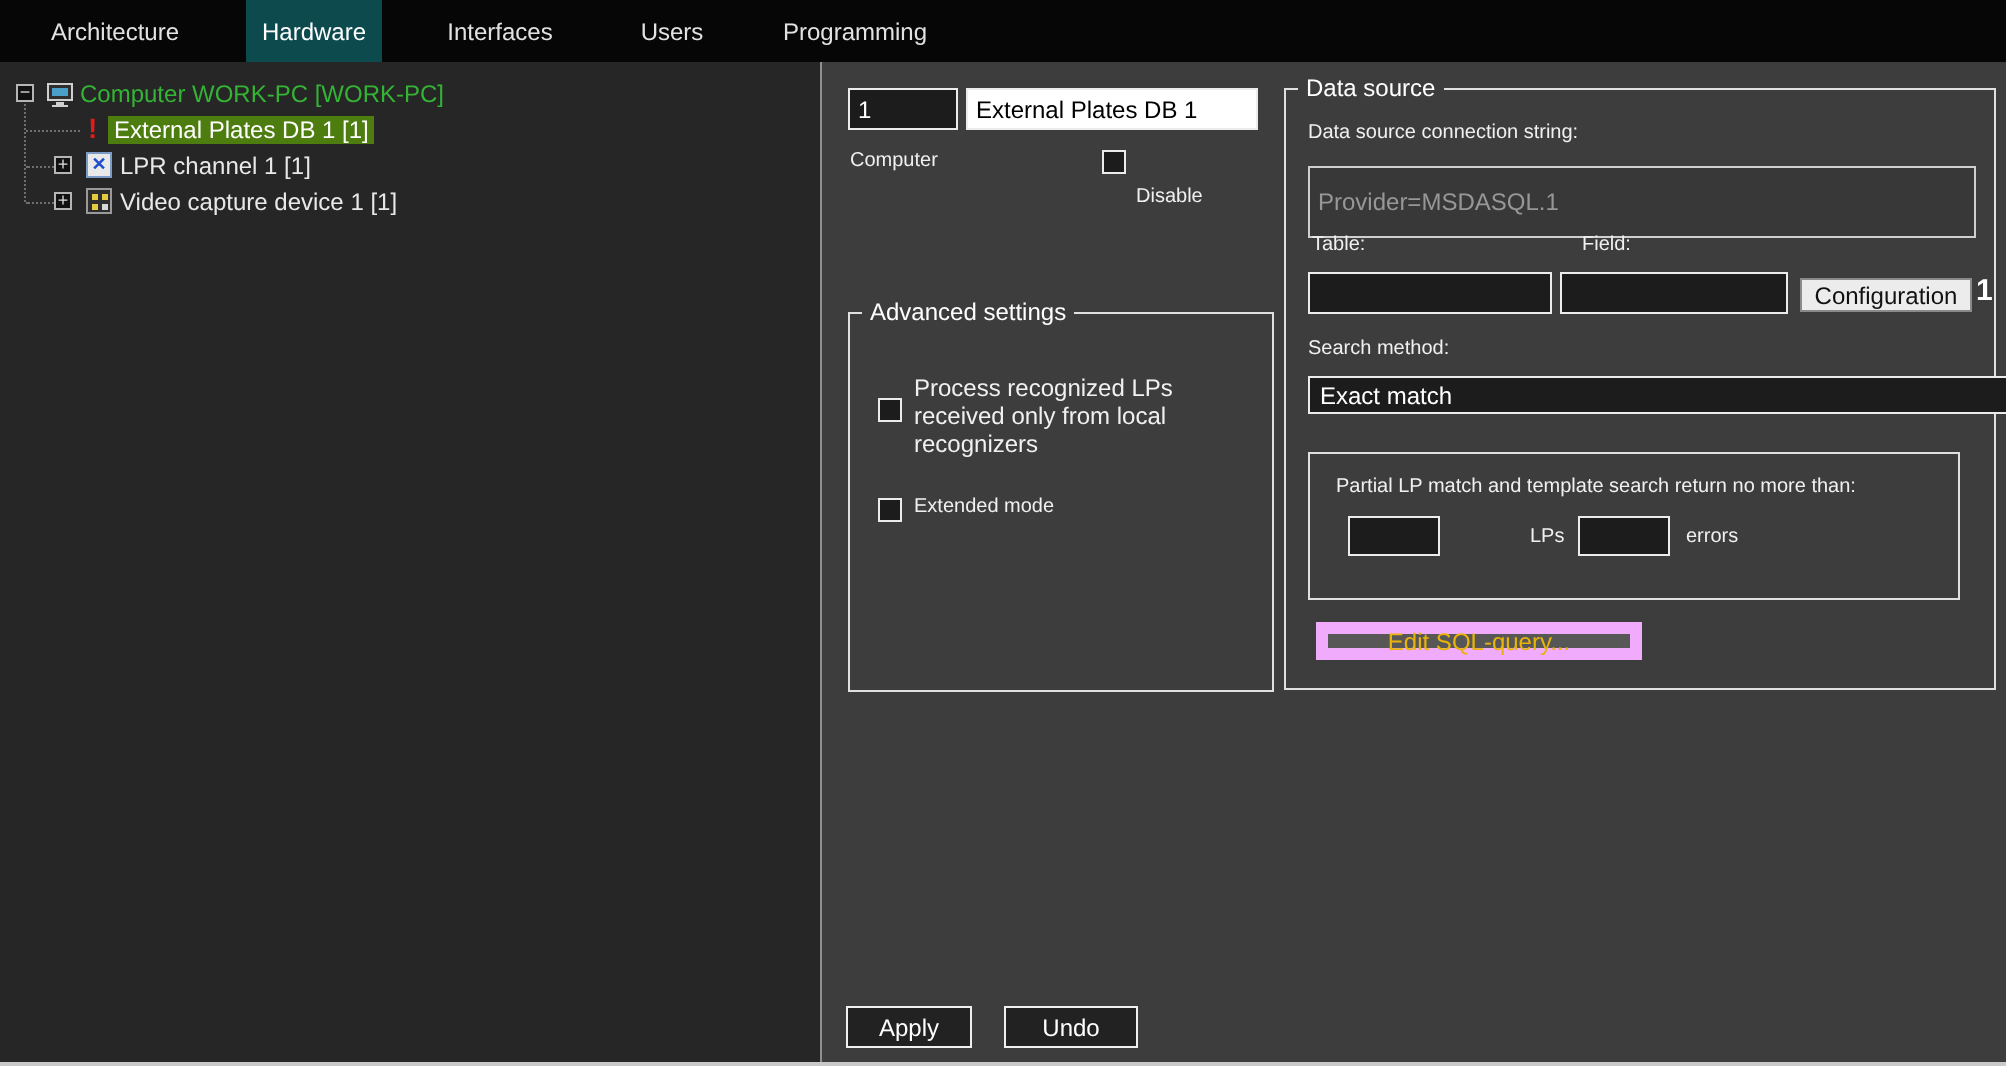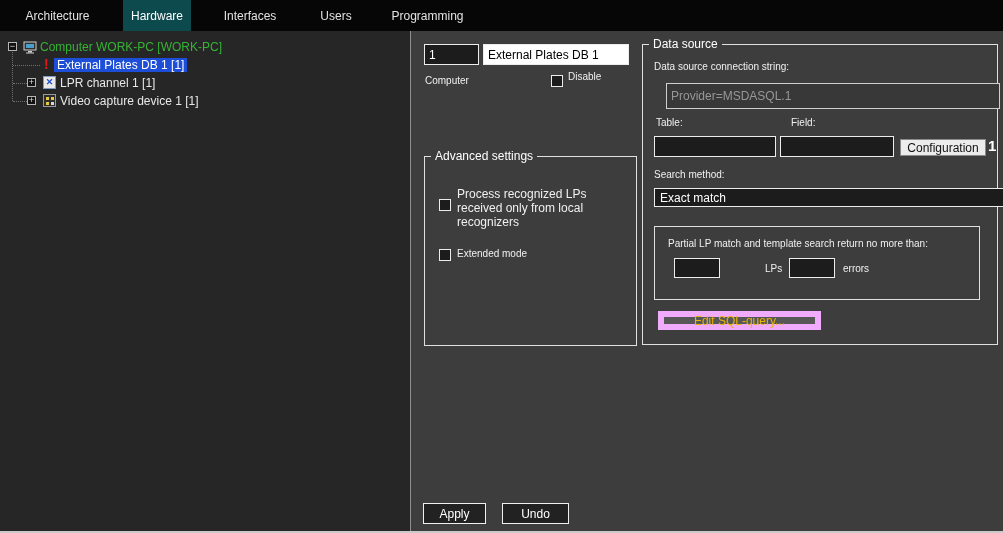--- a/index.html
+++ b/index.html
@@ -15,21 +15,21 @@
   .tab.active { background:#0d4a4e; color:#ffffff; }
 
   
   .tree { position:absolute; left:0; top:31px; width:411px; height:502px; background:#262626;
           border-right:1px solid #8f8f8f; }
   .trow { position:absolute; left:0; width:100%; height:17px; font-size:12px; }
   .expander { position:absolute; width:9px; height:9px; top:3px; border:1px solid #b5b5b5; background:#111;
               color:#ddd; font-size:9px; line-height:7px; text-align:center; cursor:default; }
   .tlabel { position:absolute; top:1px; color:#e8e8e8; white-space:nowrap; }
   .tlabel.green { color:#35b335; }
-  .tlabel.selected { background:#1d4ed8; color:#ffffff; padding:0 3px; }
+  .tlabel.selected { background:#4d7c0f; color:#ffffff; padding:0 3px; }
   .vline { position:absolute; border-left:1px dotted #6f6f6f; width:0; }
   .hline { position:absolute; border-top:1px dotted #6f6f6f; height:0; }
   .excl { position:absolute; color:#e01b1b; font-weight:bold; font-size:14px; top:-1px; }
   .lpricon { position:absolute; width:13px; height:13px; top:1px; background:#e9e9e9; border:1px solid #7a9cc6;
              color:#1f4fd0; font-size:9px; line-height:11px; text-align:center; font-weight:bold; }
   .camicon { position:absolute; width:13px; height:13px; top:1px; background:#2d2d2d; border:1px solid #9a9a9a; }
   .camicon i { position:absolute; left:2px; top:2px; width:3px; height:3px; background:#e7c93f;
                box-shadow:5px 0 0 #e7c93f, 0 5px 0 #e7c93f, 5px 5px 0 #d8d8d8; }
 
   
@@ -105,36 +105,36 @@
         </span>
       <span class="tlabel" style="left:60px;">Video capture device 1 [1]</span>
     </div>
   </div>
 
   <input class="tb" style="left: 424px; top: 44px; width: 55px; height: 21px;" value="1">
   <input class="tb white" style="left: 483px; top: 44px; width: 146px; height: 21px;" value="External Plates DB 1">
 
   <span class="lbl" style="left:425px;top:75px;">Computer</span>
   <span class="cb" style="left:551px;top:75px;"></span>
-  <span class="lbl" style="left:568px;top:71px;">Disable</span>
+  <span class="lbl" style="left:568px;top:93px;">Disable</span>
 
 
   <div class="groupbox" style="left:424px;top:156px;width:213px;height:190px;">
     <span class="legend">Advanced settings</span>
     <span class="cb" style="left:14px;top:42px;"></span>
     <span class="wrapLbl" style="left:32px;top:30px;width:144px;">Process recognized LPs received only from local recognizers</span>
     <span class="cb" style="left:14px;top:92px;"></span>
     <span class="lbl" style="left:32px;top:91px;">Extended mode</span>
   </div>
 
   <div class="groupbox" style="left:642px;top:44px;width:356px;height:301px;">
     <span class="legend">Data source</span>
 
     <span class="lbl" style="left:11px;top:16px;">Data source connection string:</span>
-    <input class="tb dim" style="left: 11px; top: 38px; width: 334px; height: 26px; margin-left: 12px;" value="Provider=MSDASQL.1">
+    <input class="tb dim" style="left: 11px; top: 38px; width: 334px; height: 36px;" value="Provider=MSDASQL.1">
 
     <span class="lbl" style="left:13px;top:72px;">Table:</span>
     <span class="lbl" style="left:148px;top:72px;">Field:</span>
     <input class="tb" style="left: 11px; top: 91px; width: 122px; height: 21px;">
     <input class="tb" style="left: 137px; top: 91px; width: 114px; height: 21px;">
     <div class="btn light" style="left:257px;top:94px;width:86px;height:17px;">Configuration</div>
     <span class="callout" style="left:345px;top:92px;">1</span>
 
     <span class="lbl" style="left:11px;top:124px;">Search method:</span>
     <div class="dd" style="left:11px;top:143px;width:391px;height:19px;">

